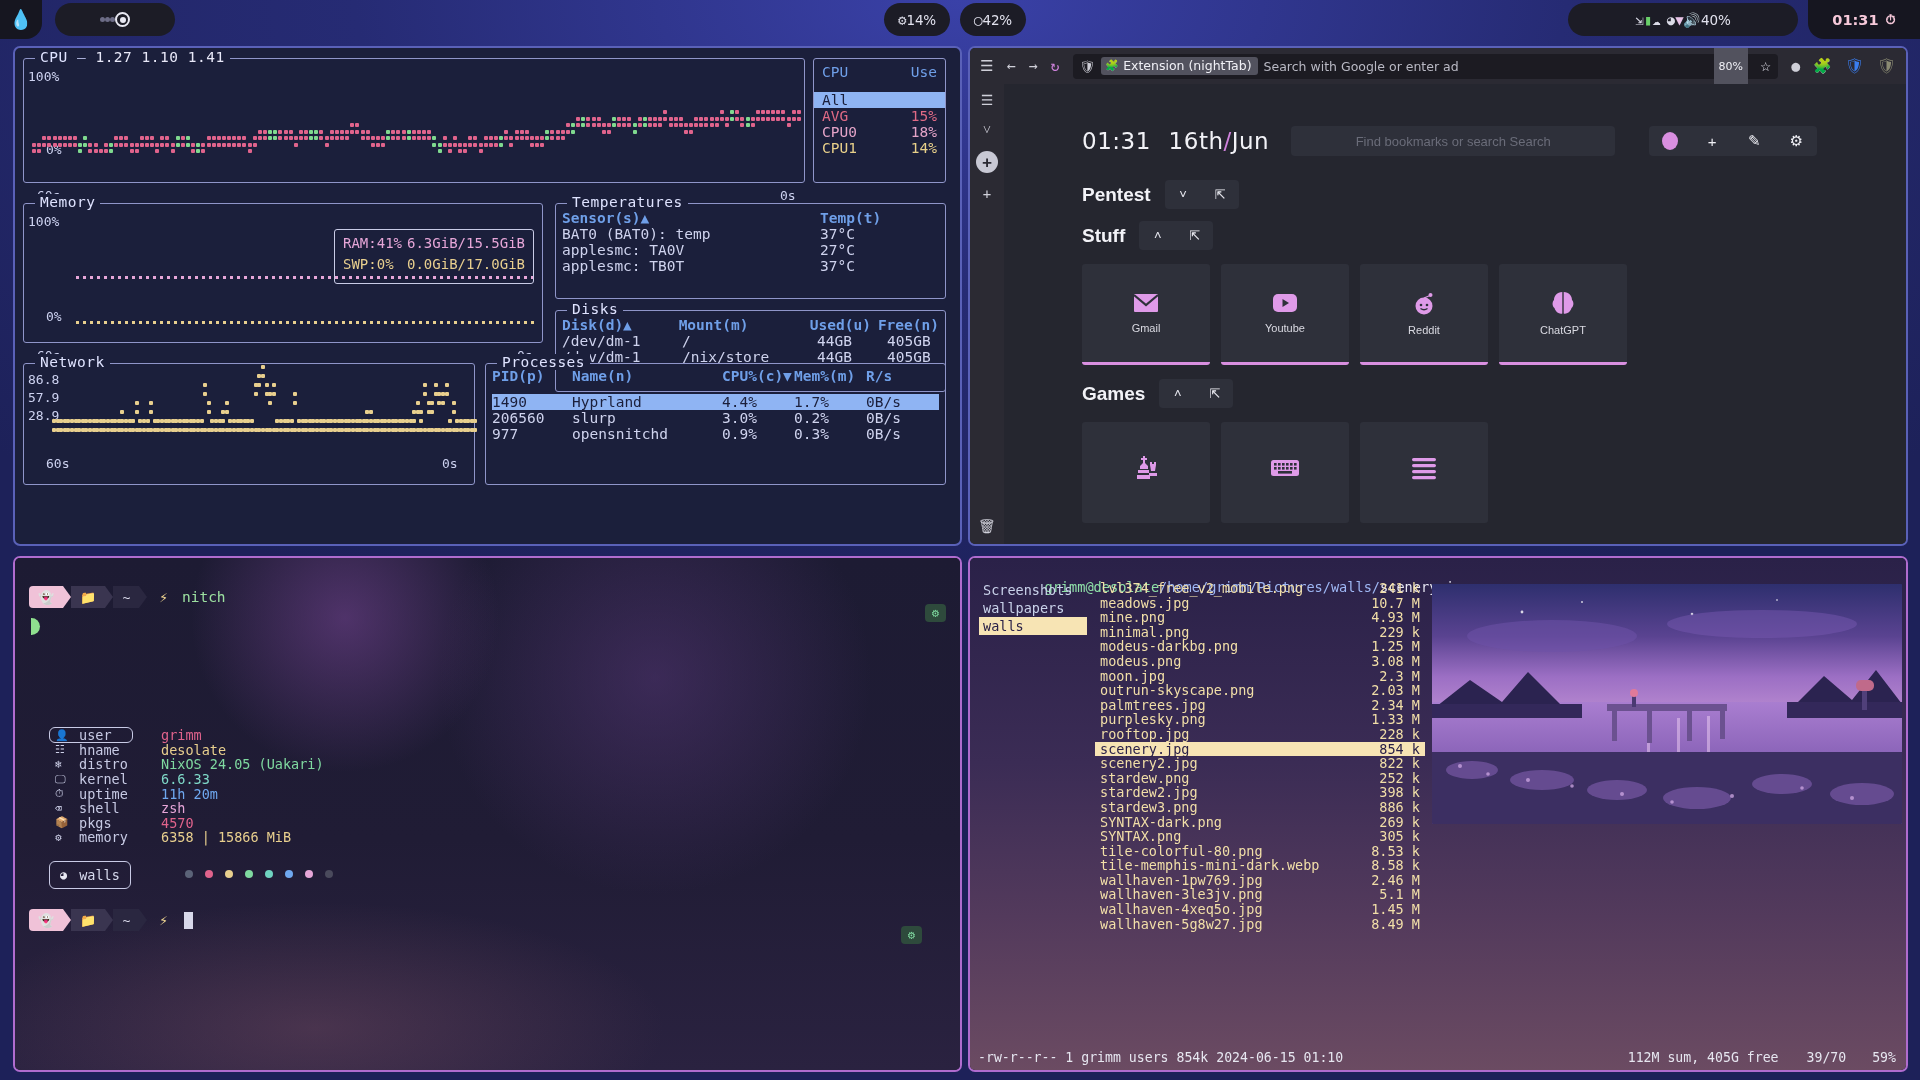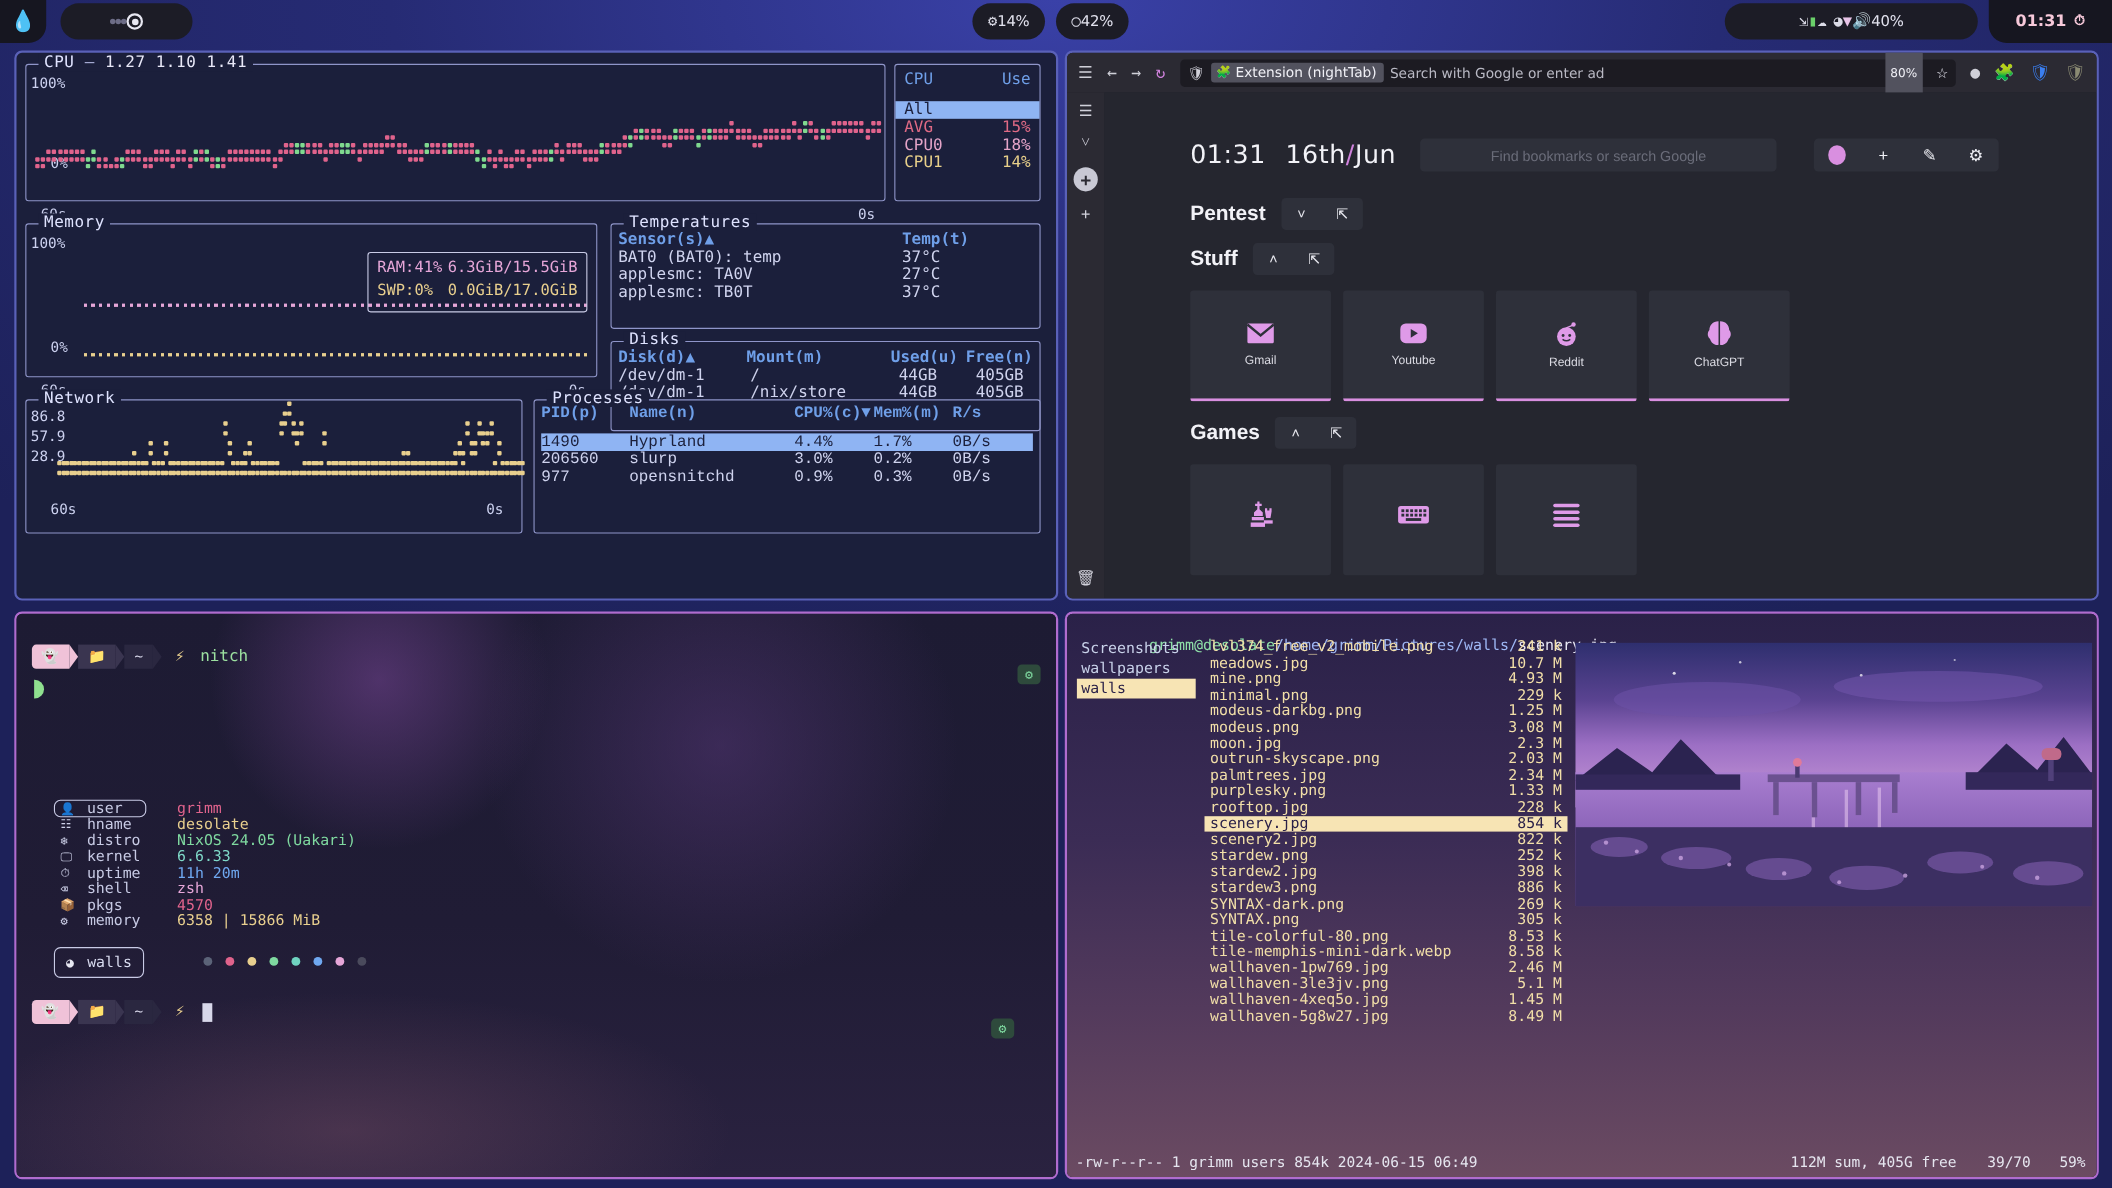--- a/index.html
+++ b/index.html
@@ -877,21 +877,21 @@
             <i class="gd" style="left: 442.195px; top: 55px; background: rgb(232, 207, 142);"></i>
             <i class="gd" style="left: 445.797px; top: 64px; background: rgb(232, 207, 142);"></i>
             <i class="gd" style="left: 445.797px; top: 55px; background: rgb(232, 207, 142);"></i>
             <i class="gd" style="left: 449.398px; top: 64px; background: rgb(232, 207, 142);"></i>
             <i class="gd" style="left: 449.398px; top: 55px; background: rgb(232, 207, 142);"></i>
           </div>
       </div>
 
       <div class="bx" style="left:470px; top:315px; width:461px; height:122px;">
         <div class="bx-title">Processes</div>
-        <div class="tbl" id="procs-tbl" style="top:4px;font-family:Liberation Mono, monospace;">
+        <div class="tbl" id="procs-tbl" style="top:4px;">
             <div class="r hdr"><span style="width: 80px;">PID(p)</span><span style="width: 150px;">Name(n)</span><span style="width: 72px;">CPU%(c)▼</span><span style="width: 72px;">Mem%(m)</span><span>R/s</span></div>
             <div style="height: 10px;"></div>
             <div class="r" style="background: rgb(143, 180, 243); color: rgb(27, 31, 59);"><span style="width: 80px;">1490</span><span style="width: 150px;">Hyprland</span><span style="width: 72px;">4.4%</span><span style="width: 72px;">1.7%</span><span>0B/s</span></div>
             <div class="r"><span style="width: 80px;">206560</span><span style="width: 150px;">slurp</span><span style="width: 72px;">3.0%</span><span style="width: 72px;">0.2%</span><span>0B/s</span></div>
             <div class="r"><span style="width: 80px;">977</span><span style="width: 150px;">opensnitchd</span><span style="width: 72px;">0.9%</span><span style="width: 72px;">0.3%</span><span>0B/s</span></div>
           </div>
       </div>
 
     </div>
   </div>
@@ -926,21 +926,21 @@
       <span class="ss-ico" style="position:absolute; bottom:10px;">🗑</span>
     </div>
 
     <div id="nighttab">
       <div id="nt-head">
         <div id="nt-clock">
           <span>01:31</span>
           <span style="margin-left:10px">16th</span><span class="sep">/</span><span>Jun</span>
         </div>
         <div id="nt-search">
-          <span>Find bookmarks or search Google</span>
+          <span>Find bookmarks or search Search</span>
         </div>
         <div id="nt-actions">
           <span class="nt-act">
               <i class="nt-dot"></i>
             </span>
           <span class="nt-act">
               <span>+</span>
             </span>
           <span class="nt-act">
               <span>✎</span>
@@ -1296,21 +1296,21 @@
             <circle cx="140" cy="202" r="1.8"></circle>
               <circle cx="190" cy="210" r="2"></circle>
               <circle cx="240" cy="218" r="1.8"></circle>
             <circle cx="300" cy="212" r="2"></circle>
               <circle cx="370" cy="204" r="1.8"></circle>
               <circle cx="420" cy="214" r="2"></circle>
           </g>
         </svg>
       </div>
 
-      <div id="fm-status">-rw-r--r--  1 grimm users 854k 2024-06-15 06:49</div>
+      <div id="fm-status">-rw-r--r--  1 grimm users 854k 2024-06-15 01:10</div>
       <div id="fm-status2">
         <span>112M sum, 405G free</span>
         <span style="margin-left:20px">39/70</span>
         <span style="margin-left:18px">59%</span>
       </div>
     </div>
   </div>
 
 </div>
 

